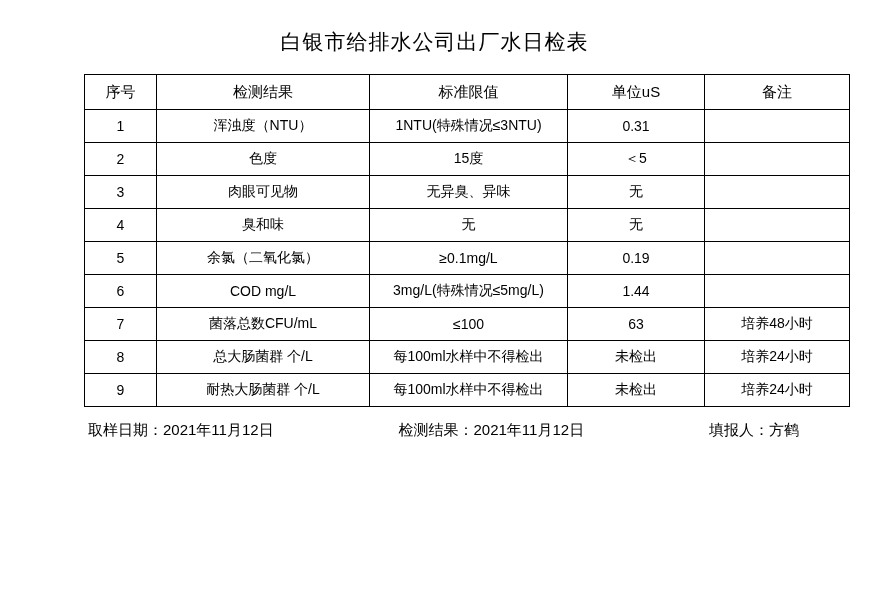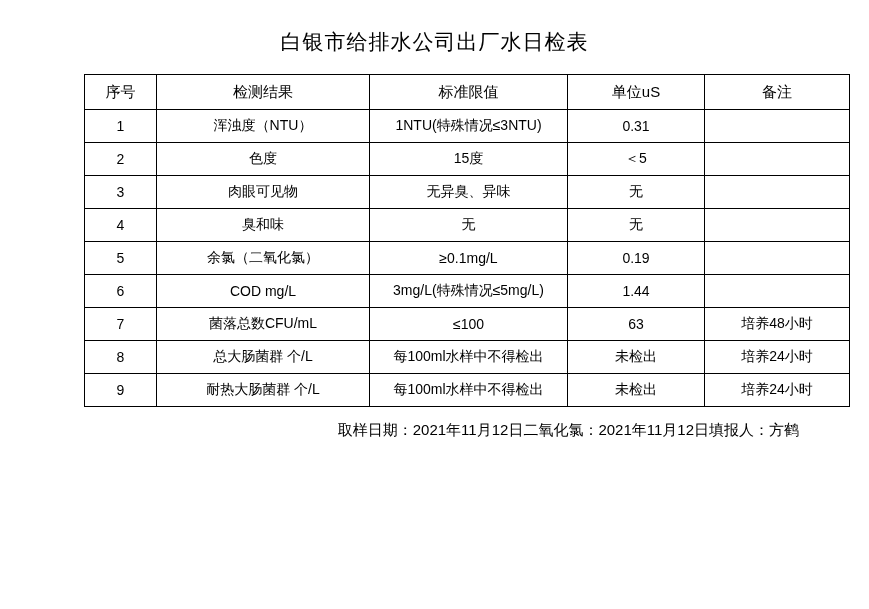--- a/index.html
+++ b/index.html
@@ -64,21 +64,21 @@
   .cell-num {
     font-family: "Liberation Serif", serif;
     font-size: 14px;
   }
   .cell-mixed {
     font-size: 13.5px;
   }
 
   .footer {
     display: flex;
-    justify-content: flex-end;
+    justify-content: space-between;
     padding: 14px 70px 0 88px;
     box-sizing: border-box;
     font-size: 15px;
   }
   .footer div {
     white-space: nowrap;
   }
 </style>
 </head>
 <body>
@@ -168,17 +168,17 @@
           <td class="cell-mixed">每100ml水样中不得检出</td>
           <td>未检出</td>
           <td>培养24小时</td>
         </tr>
       </tbody>
     </table>
   </div>
 
   <div class="footer">
     <div>取样日期：2021年11月12日</div>
-    <div>二氧化氯：2021年11月12日</div>
+    <div>检测结果：2021年11月12日</div>
     <div>填报人：方鹤</div>
   </div>
 
 </div>
 
 </body></html>

